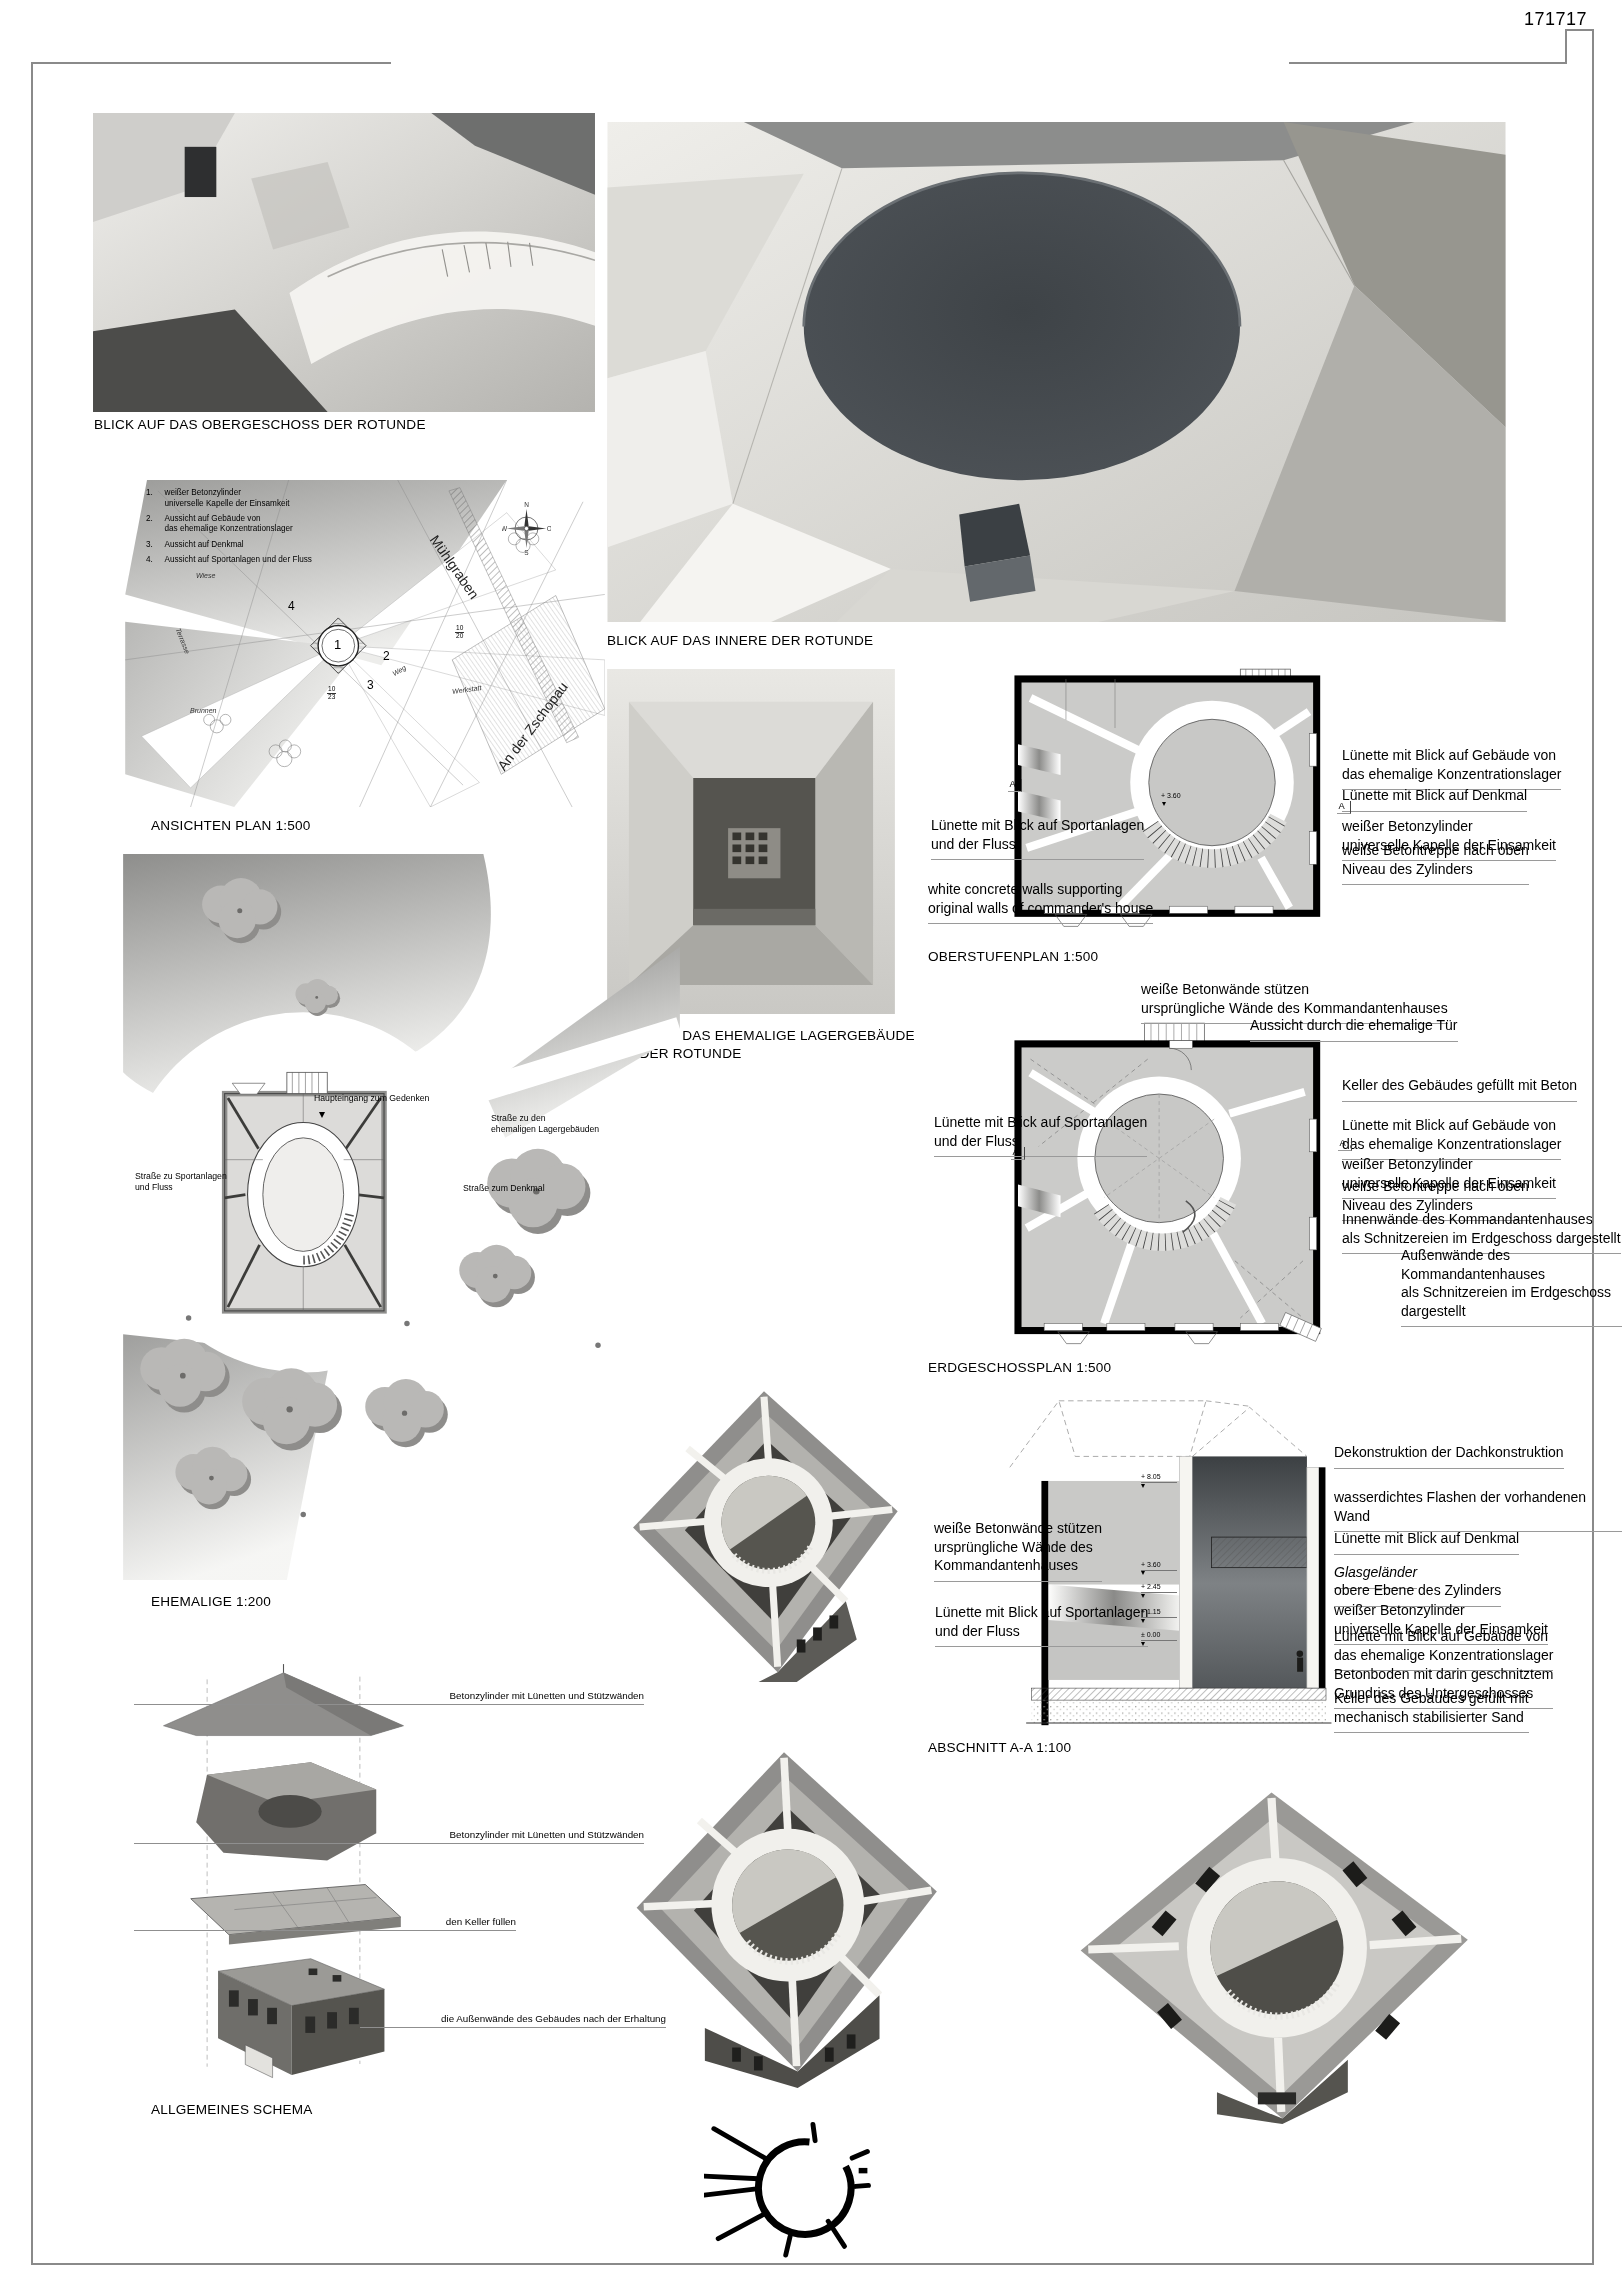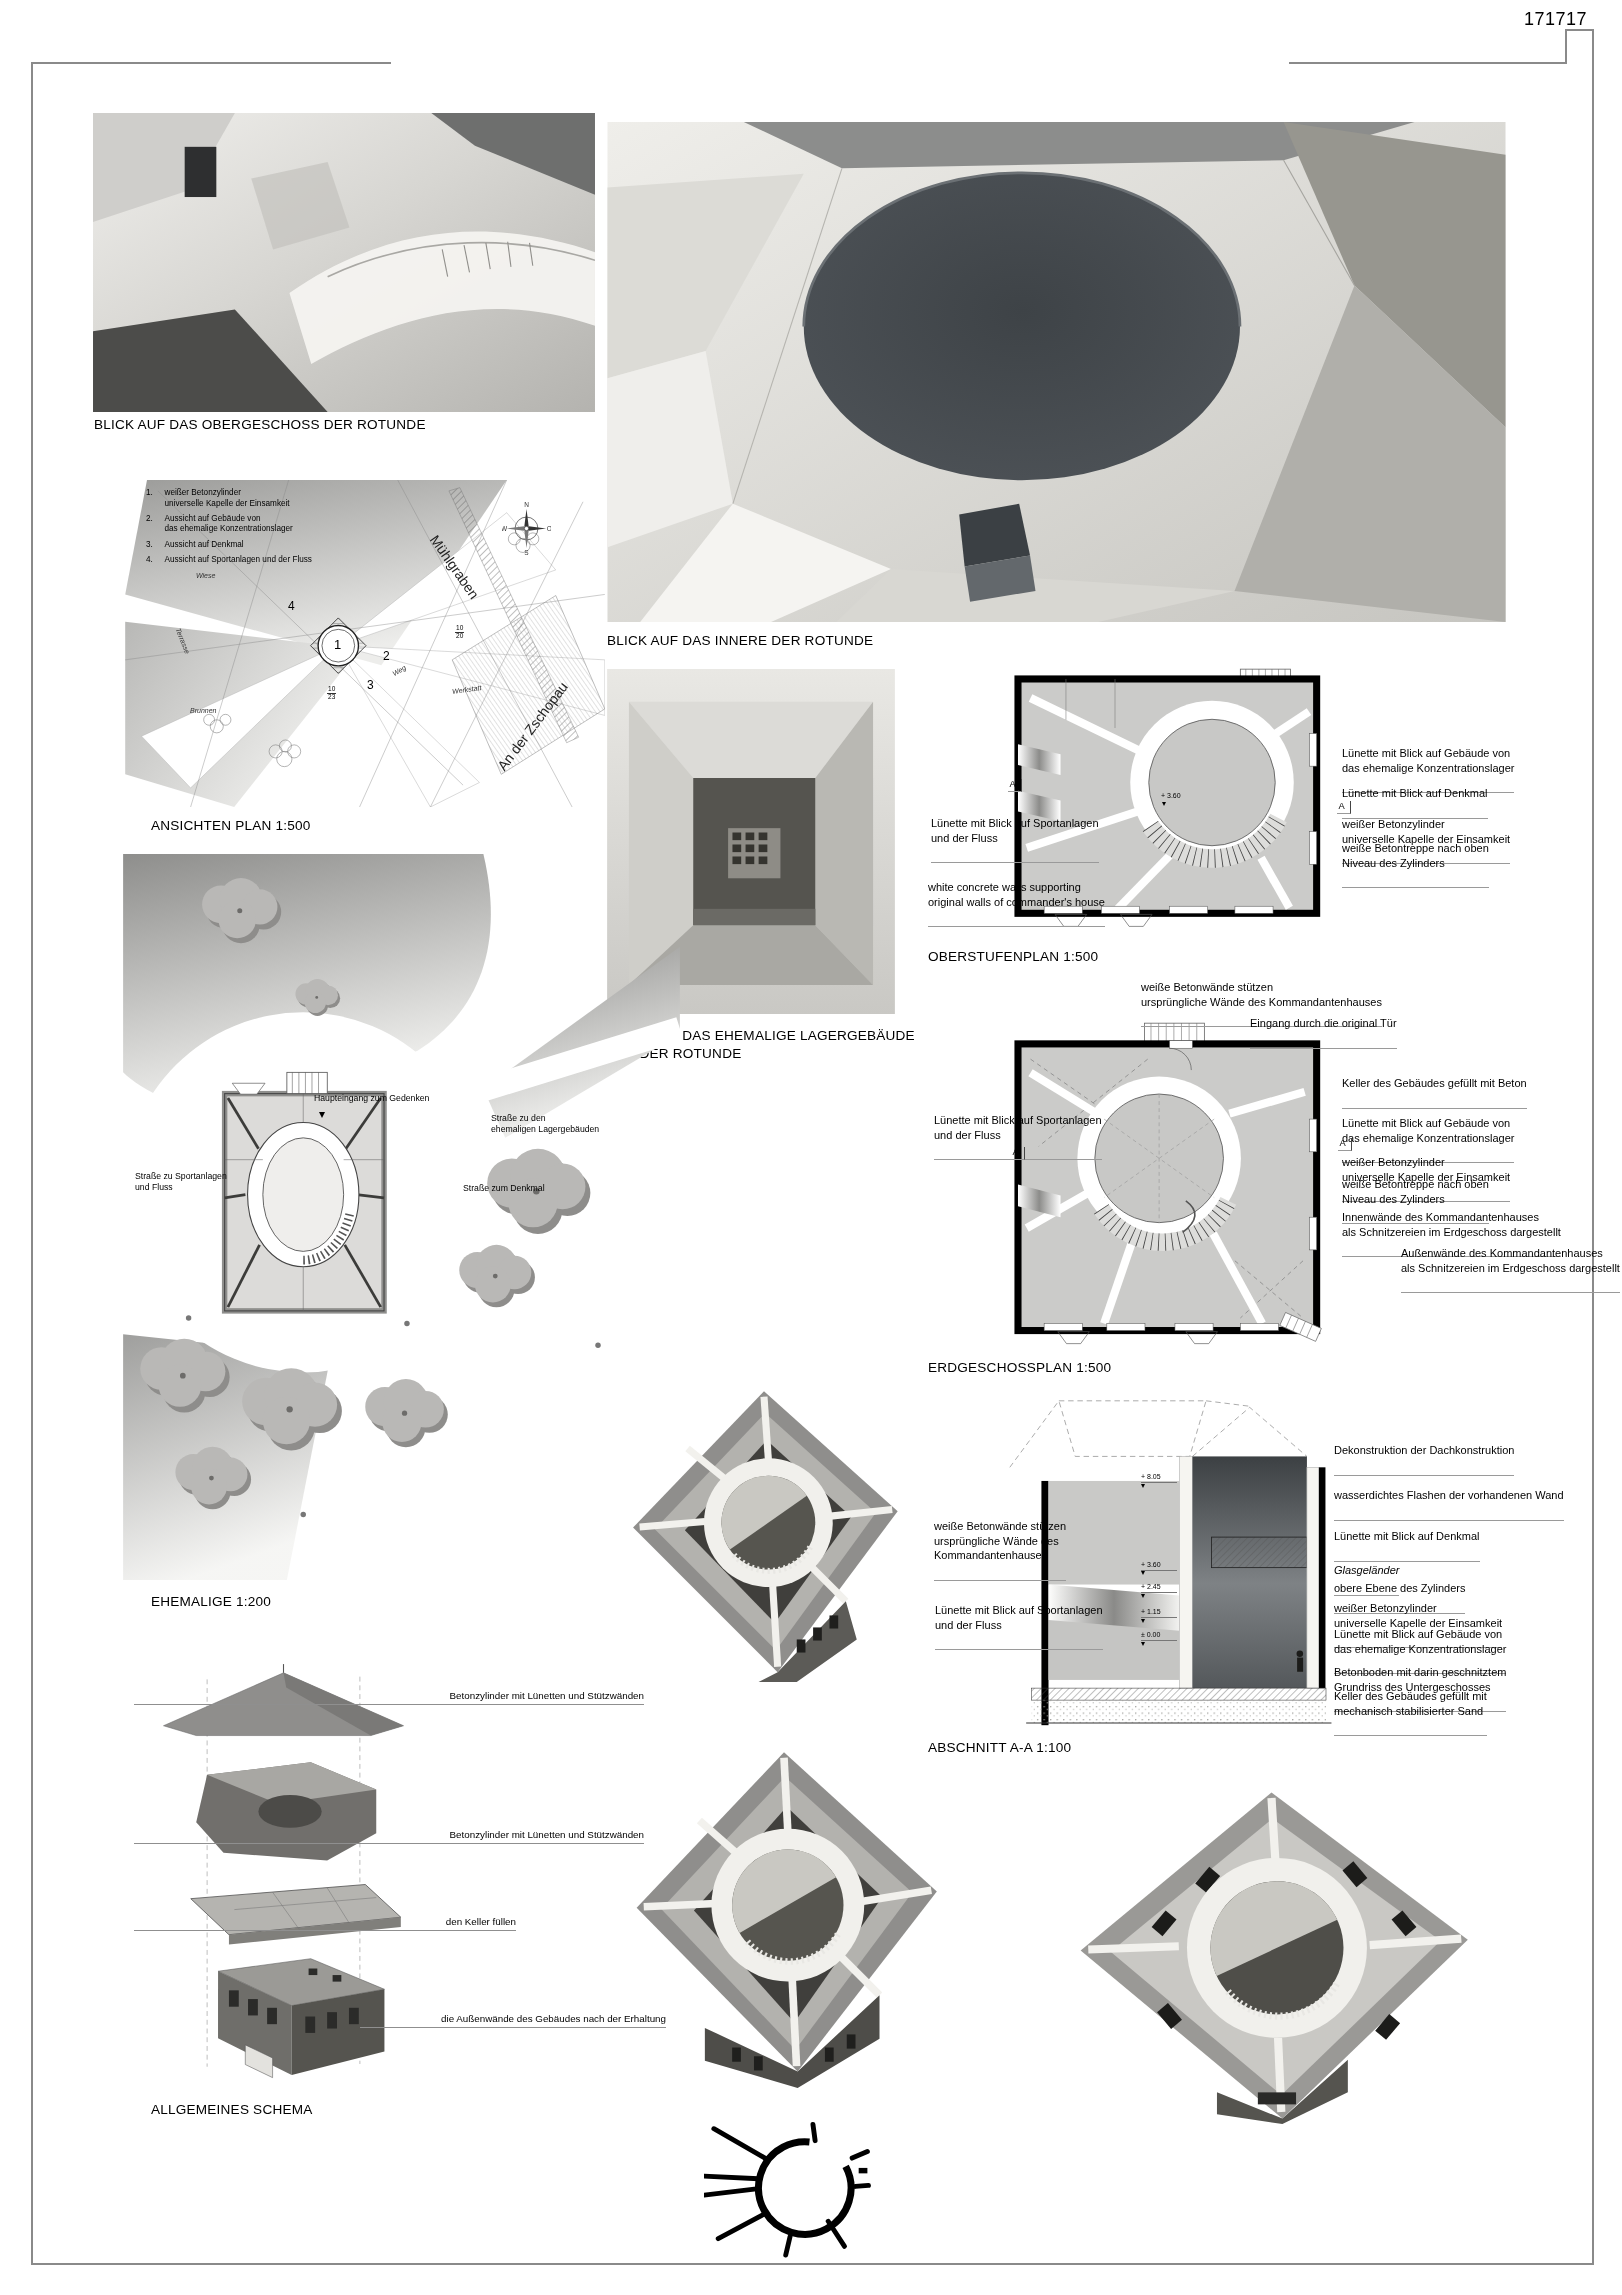--- a/index.html
+++ b/index.html
@@ -5,22 +5,22 @@
   html,body{margin:0;padding:0;background:#fff;}
   .board{position:relative;width:1623px;height:2295px;background:#fff;overflow:hidden;
          font-family:"Liberation Sans",sans-serif;color:#000;}
   .abs{position:absolute;}
   .frame{position:absolute;background:#8a8a8a;}
   .title-wrap{position:absolute;left:0;top:15.3px;width:100%;text-align:center;}
   .title{display:inline-block;font-family:"Liberation Serif",serif;font-size:61px;font-weight:500;
          transform:scaleX(0.60);transform-origin:center;letter-spacing:-1.1px;white-space:nowrap;}
   .docnum{position:absolute;top:8.7px;right:36px;font-size:18px;letter-spacing:0.5px;}
   .cap{position:absolute;font-size:13.6px;letter-spacing:0.2px;white-space:pre-line;line-height:1.3;}
-  .anno{position:absolute;font-size:11px;line-height:1.33;white-space:pre-line;
-        border-bottom:0.8px solid #9a9a9a;padding-bottom:17px;}
+  .anno{position:absolute;font-size:14px;line-height:1.33;white-space:pre-line;
+        border-bottom:0.8px solid #9a9a9a;padding-bottom:6px;}
   .legend{position:absolute;left:146px;top:488px;font-size:8.2px;line-height:1.28;}
   .legend-row{display:flex;gap:8.7px;margin-bottom:4.9px;}
   .legend-num{width:9.8px;flex:none;}
   .llabel{position:absolute;font-size:8.7px;line-height:1.3;white-space:pre-line;}
   .slabel{position:absolute;font-size:9.8px;text-align:right;border-bottom:1.1px solid #8f8f8f;padding-bottom:2.7px;}
   .marker{position:absolute;font-size:9.3px;padding:0 4.9px 1.6px 1.6px;border-right:1.1px solid #444;
           border-bottom:0.8px solid #9a9a9a;}
   .lvl{position:absolute;font-size:7px;border-bottom:0.5px solid #777;padding-bottom:1.6px;width:36px;}
   .tri{position:absolute;width:0;height:0;border-left:3.8px solid transparent;border-right:3.8px solid transparent;
        border-top:6px solid #000;}
@@ -443,21 +443,21 @@
     <g transform="rotate(24 540 560)">
       <rect x="505" y="548" width="72" height="26" fill="#fff" stroke="#666" stroke-width="1.2"></rect>
       <line x1="517" y1="548" x2="517" y2="574" stroke="#666"></line>
         <line x1="531" y1="548" x2="531" y2="574" stroke="#666"></line>
         <line x1="545" y1="548" x2="545" y2="574" stroke="#666"></line>
         <line x1="559" y1="548" x2="559" y2="574" stroke="#666"></line>
     </g>
   </svg>
   <div class="anno" style="left:1141px;top:980px;">weiße Betonwände stützen
 ursprüngliche Wände des Kommandantenhauses</div>
-  <div class="anno" style="left:1250px;top:1016px;">Eingang durch die original Tür</div>
+  <div class="anno" style="left:1250px;top:1016px;">Aussicht durch die ehemalige Tür</div>
   <div class="anno" style="left:1342px;top:1076px;">Keller des Gebäudes gefüllt mit Beton</div>
   <div class="anno" style="left:1342px;top:1116px;">Lünette mit Blick auf Gebäude von
 das ehemalige Konzentrationslager</div>
   <div class="marker" style="left:1338px;top:1138px;">A</div>
   <div class="anno" style="left:1342px;top:1155px;">weißer Betonzylinder
 universelle Kapelle der Einsamkeit</div>
   <div class="anno" style="left:1342px;top:1177px;">weiße Betontreppe nach oben
 Niveau des Zylinders</div>
   <div class="anno" style="left:1342px;top:1210px;">Innenwände des Kommandantenhauses
 als Schnitzereien im Erdgeschoss dargestellt</div>

